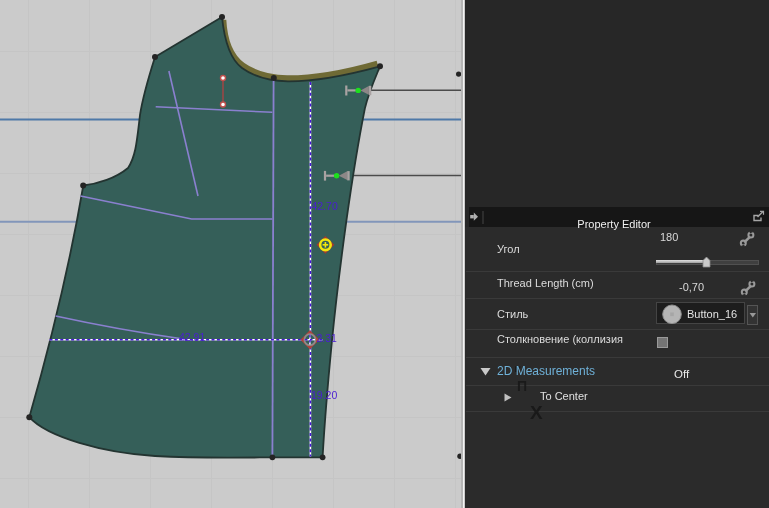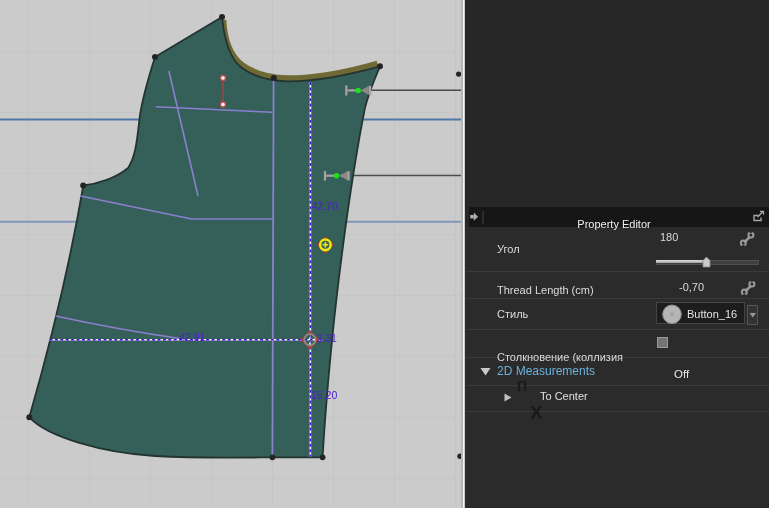--- a/index.html
+++ b/index.html
@@ -166,21 +166,21 @@
   <rect x="10.4" y="0" width="3.1" height="2.9" fill="#2b2b2b" transform="rotate(-20 11.9 1.4)"></rect>
   <rect x="2.7" y="15.2" width="3.1" height="2.9" fill="#2b2b2b" transform="rotate(-20 4.3 16.7)"></rect>
 </svg>
 
 <div class="abs" style="left:656px;top:259.8px;width:101px;height:3.4px;background:#3f3f3f;border:0.5px solid #505050"></div>
 <div class="abs" style="left:656px;top:259.8px;width:48px;height:3.4px;background:linear-gradient(#e2e2e2,#9f9f9f)"></div>
 <svg class="abs" style="left:701px;top:255.5px" width="11" height="12" xmlns="http://www.w3.org/2000/svg">
   <polygon points="2,4.5 5.5,1 9,4.5 9,11 2,11" fill="#c9c9c9" stroke="#888" stroke-width="0.8"></polygon>
 </svg>
 
-<div class="abs" style="left:497px;top:284px;color:#dcdcdc;font-size:11px;">Thread Length (cm)</div>
+<div class="abs" style="left:497px;top:277px;color:#dcdcdc;font-size:11px;">Thread Length (cm)</div>
 <div class="abs" style="left:659px;top:280.5px;color:#d8d8d8;font-size:11px;margin-left:20px;">-0,70</div>
 <svg class="abs" style="left:740px;top:278.5px" width="17" height="19" xmlns="http://www.w3.org/2000/svg">
   <line x1="5.2" y1="12.4" x2="11.2" y2="6.6" stroke="#9a9a9a" stroke-width="2.7"></line>
   <circle cx="11.9" cy="5.1" r="2.5" stroke="#9a9a9a" stroke-width="2" fill="none"></circle>
   <circle cx="4.3" cy="13" r="2.5" stroke="#9a9a9a" stroke-width="2" fill="none"></circle>
   <rect x="10.4" y="0" width="3.1" height="2.9" fill="#2b2b2b" transform="rotate(-20 11.9 1.4)"></rect>
   <rect x="2.7" y="15.2" width="3.1" height="2.9" fill="#2b2b2b" transform="rotate(-20 4.3 16.7)"></rect>
 </svg>
 
 <div class="abs" style="left:497px;top:307.5px;color:#dcdcdc;font-size:11px;">Стиль</div>
@@ -188,21 +188,21 @@
 <svg class="abs" style="left:661px;top:304px" width="22" height="21" xmlns="http://www.w3.org/2000/svg">
   <circle cx="11" cy="10.3" r="9.3" fill="#b5b5b5" stroke="#8e8e8e" stroke-width="1"></circle>
   <rect x="9.2" y="8.5" width="3.6" height="3.6" fill="#a6a6a6"></rect>
 </svg>
 <div class="abs" style="left:687px;top:307.5px;color:#e2e2e2;font-size:11px;">Button_16</div>
 <div class="abs" style="left:746.7px;top:304.6px;width:11.6px;height:20.2px;background:#333;border:1px solid #555;box-sizing:border-box"></div>
 <svg class="abs" style="left:746.7px;top:304.6px" width="11.6" height="20.2" xmlns="http://www.w3.org/2000/svg">
   <polygon points="2.6,8 9,8 5.8,12.4" fill="#999"></polygon>
 </svg>
 
-<div class="abs" style="left:497px;top:351px;width:129px;overflow:hidden;white-space:nowrap;color:#dcdcdc;font-size:11px;">Столкновение (коллизия</div>
+<div class="abs" style="left:497px;top:333px;width:129px;overflow:hidden;white-space:nowrap;color:#dcdcdc;font-size:11px;">Столкновение (коллизия</div>
 <div class="abs" style="left:656.8px;top:336.8px;width:11px;height:11px;background:#757575;border:1px solid #9a9a9a;box-sizing:border-box"></div>
 <div class="abs" style="left:674px;top:333.5px;color:#e8e8e8;font-size:11.5px;margin-top:34px;">Off</div>
 
 <div class="abs" style="left:514px;top:364px;color:#191919;font-size:15px;font-weight:bold;opacity:0.9">⌜</div>
 <div class="abs" style="left:517px;top:378px;color:#191919;font-size:14px;font-weight:bold;opacity:0.9">Π</div>
 <div class="abs" style="left:530px;top:402px;color:#161616;font-size:19px;font-weight:bold;opacity:0.85">X</div>
 
 <svg class="abs" style="left:480px;top:367px" width="12" height="10" xmlns="http://www.w3.org/2000/svg">
   <polygon points="0.5,1 10.5,1 5.5,8.5" fill="#c9c9c9"></polygon>
 </svg>

